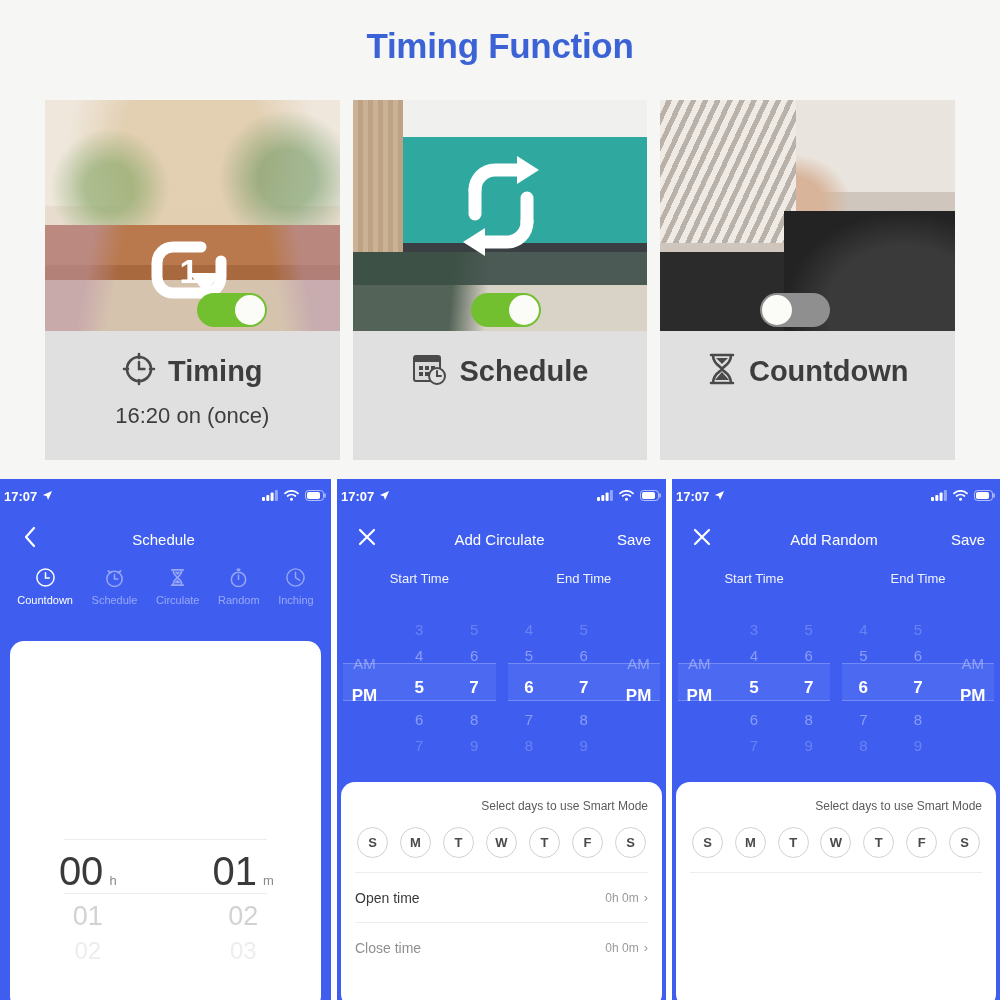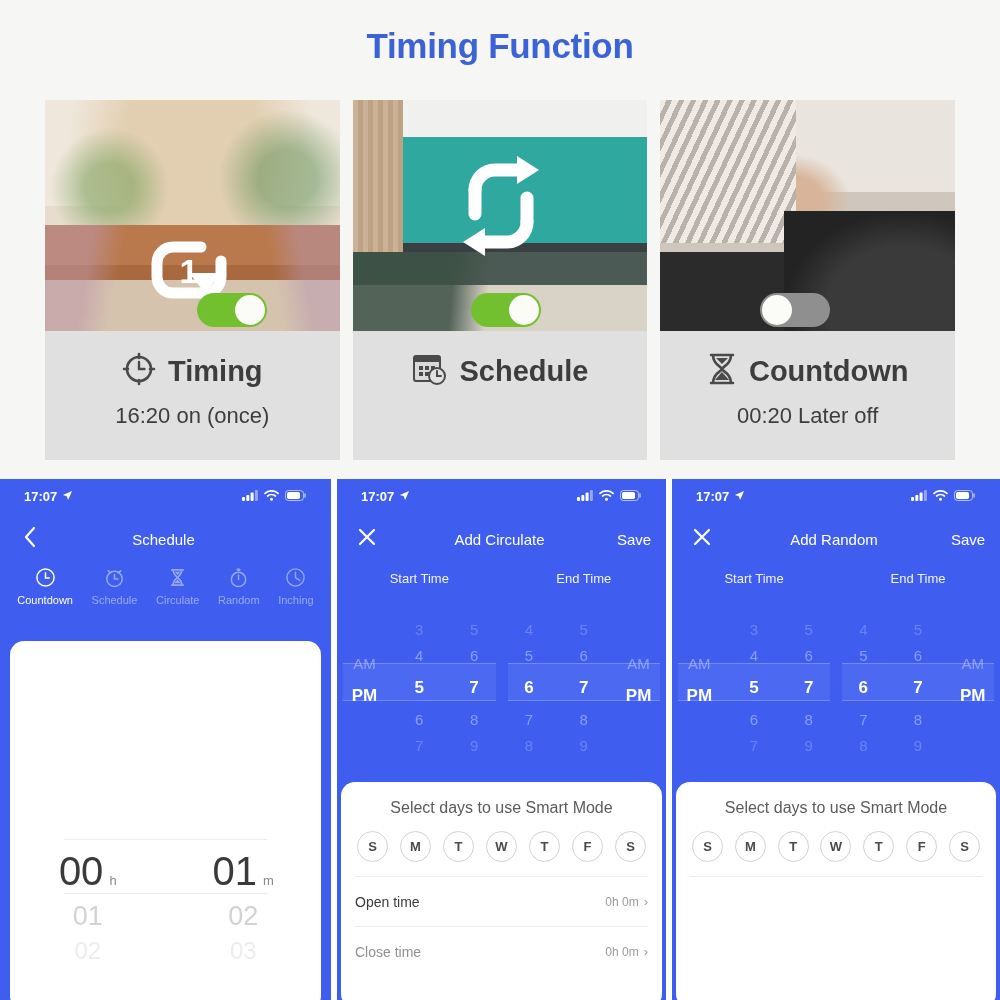--- a/index.html
+++ b/index.html
@@ -91,21 +91,21 @@
   
   .phones { position: absolute; top: 479px; left: 0; width: 1000px; height: 521px; display: flex; gap: 6px; background: #ffffff; }
   .phone { position: relative; height: 521px; overflow: hidden; background: #3f5ef0; }
   .p1 { width: 331px; }
   .p2 { width: 329px; }
   .p3 { width: 328px; }
 
   .statusbar {
     position: absolute; top: 0; left: 0; right: 0; height: 34px;
     display: flex; align-items: center; justify-content: space-between;
-    padding: 0 24px; color: #fff; font-size: 13px; font-weight: bold;
+    padding: 0 4px; color: #fff; font-size: 13px; font-weight: bold;
   }
   .sb-left { display: flex; align-items: center; gap: 5px; }
   .sb-right { display: flex; align-items: center; gap: 6px; }
 
   .navbar {
     position: absolute; top: 42px; left: 0; right: 0; height: 36px;
     display: flex; align-items: center; color: #fff;
   }
   .nav-left { width: 60px; display: flex; align-items: center; justify-content: center; }
   .nav-title { flex: 1; text-align: center; font-size: 15px; }
@@ -153,21 +153,21 @@
   .tp-col { flex: 1; display: flex; flex-direction: column; align-items: center; position: relative; z-index: 2; }
   .tp-item { height: 26px; line-height: 26px; font-size: 15px; color: rgba(255,255,255,.22); }
   .tp-item.n1 { color: rgba(255,255,255,.38); }
   .tp-item.sel { font-size: 17px; color: #ffffff; height: 38px; line-height: 38px; font-weight: bold; }
 
   
   .sheet2 {
     position: absolute; left: 4px; right: 4px; top: 303px; bottom: -8px;
     background: #ffffff; border-radius: 14px; padding: 14px 14px 0;
   }
-  .sheet-title { text-align: center; font-size: 16px; color: #5b5b5b; padding: 3px 0 14px; }
+  .sheet-title { text-align: right; font-size: 12px; color: #5b5b5b; padding: 3px 0 14px; }
   .days { display: flex; justify-content: space-between; padding: 0 2px 14px; }
   .day {
     width: 31px; height: 31px; border-radius: 50%;
     border: 1px solid #d2d2d2; color: #4a4a4a; font-size: 13px; font-weight: bold;
     display: flex; align-items: center; justify-content: center;
   }
   .hr { height: 1px; background: #ededed; }
   .srow {
     height: 49px; display: flex; align-items: center; justify-content: space-between;
   }
@@ -256,21 +256,20 @@
           <svg width="30" height="34" viewBox="0 0 30 34">
             <path d="M4 3 h22 M4 31 h22" stroke="#4a4a4a" stroke-width="2.6" stroke-linecap="round"></path>
             <path d="M6 3 C6 13 15 15 15 17 C15 19 6 21 6 31" fill="none" stroke="#4a4a4a" stroke-width="2.6"></path>
             <path d="M24 3 C24 13 15 15 15 17 C15 19 24 21 24 31" fill="none" stroke="#4a4a4a" stroke-width="2.6"></path>
             <path d="M8 28 h14 L15 20 Z" fill="#4a4a4a"></path>
             <path d="M9 6 h12 L15 12 Z" fill="#4a4a4a"></path>
           </svg>
         </span>
         <span class="ltxt">Countdown</span>
       </div>
-      <div class="sub">00:20 Later off</div>
     </div>
   </div>
 
   <div class="phones">
 
     <div class="phone p1">
       <div class="statusbar">
         <span class="sb-left">
           <span>17:07</span>
           <span>

